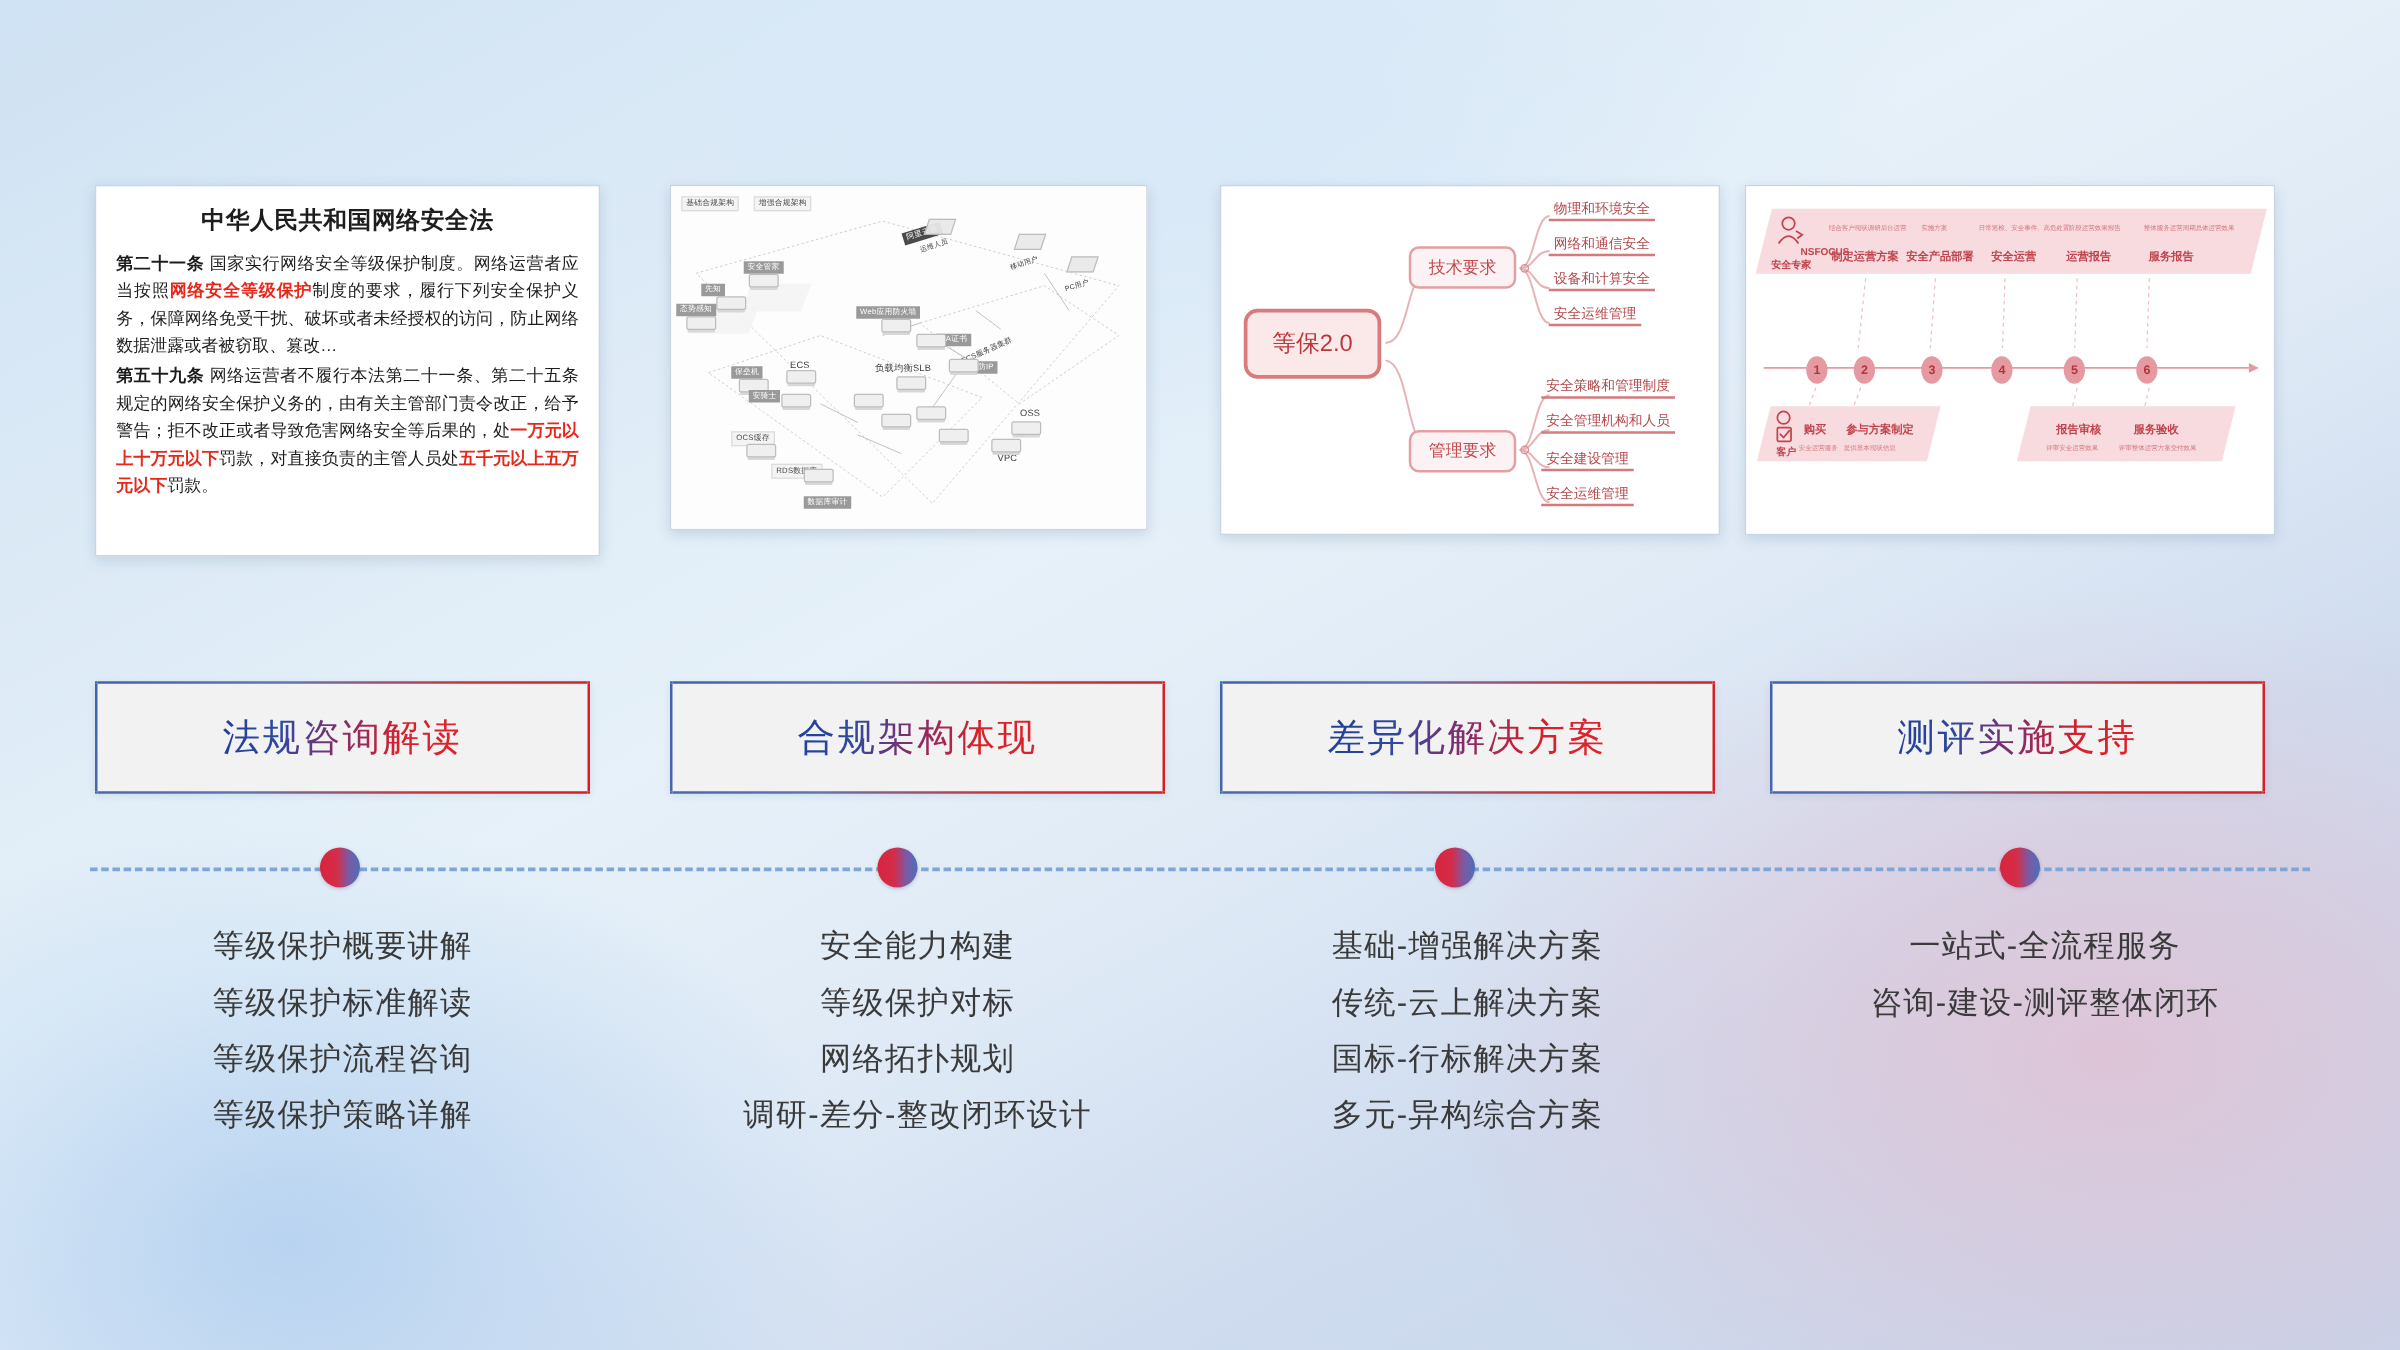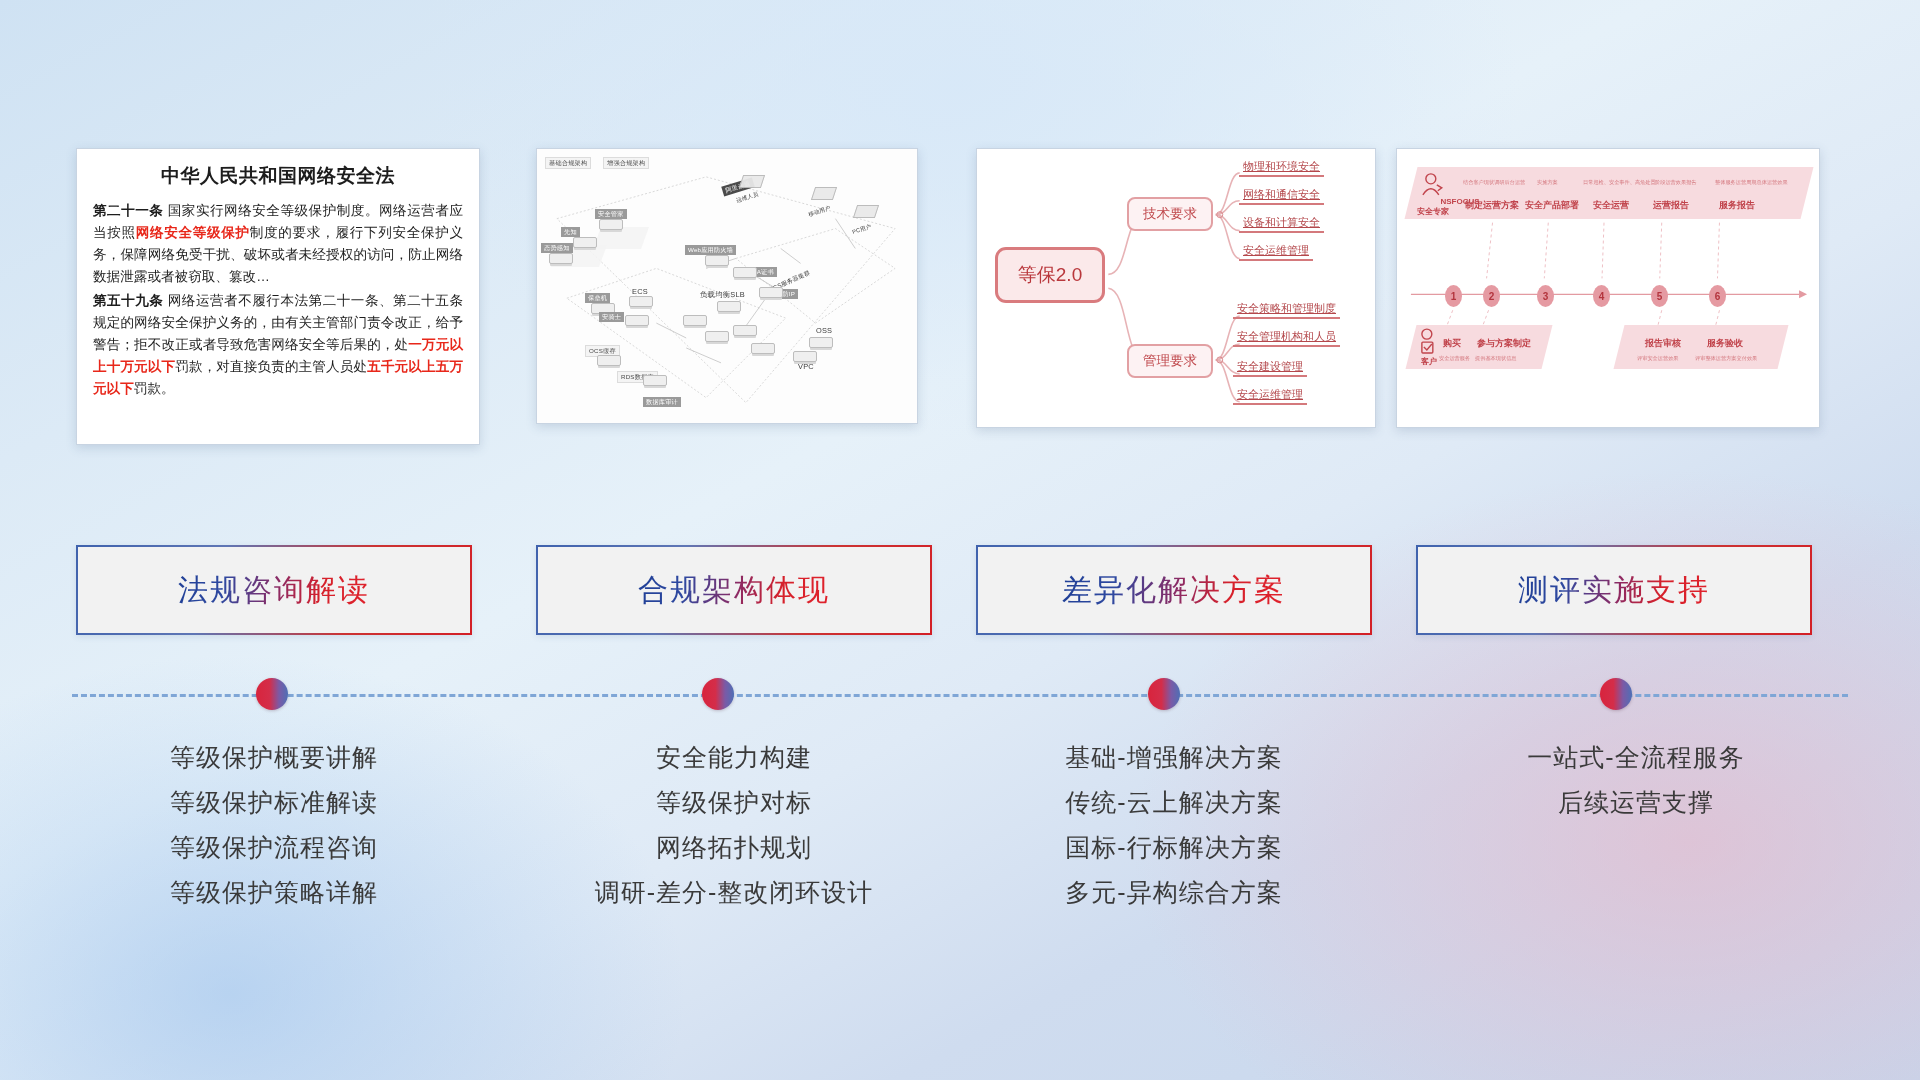--- a/index.html
+++ b/index.html
@@ -68,21 +68,21 @@
   .mm-branch {
     position: absolute; width: 86px; height: 34px;
     border: 2px solid #e2a0a3; border-radius: 8px; background: #fdf2f3;
     display: flex; align-items: center; justify-content: center;
     font-size: 13.5px; color: #c04a4e;
   }
   .mm-b1 { left: 150px; top: 48px; }
   .mm-b2 { left: 150px; top: 195px; }
   .mm-leaf {
     position: absolute; font-size: 11px; color: #b4484c;
-    border-bottom: 2px solid #d4797c; padding: 0 4px 1px 4px; white-space: nowrap; text-decoration: underline;
+    border-bottom: 2px solid #d4797c; padding: 0 4px 1px 4px; white-space: nowrap;
   }
 
   
   .nsf { position: relative; width: 100%; height: 100%; background: #fff; padding: 6px; }
   .nsf svg { position: absolute; inset: 0; }
   .nsf-band-top, .nsf-band-b1, .nsf-band-b2 {
     position: absolute; background: #f7dbdf;
   }
   .nsf-band-top { left: 14px; top: 18px; width: 396px; height: 52px; transform: skewX(-14deg); }
   .nsf-band-b1 { left: 14px; top: 176px; width: 136px; height: 44px; transform: skewX(-14deg); }
@@ -400,17 +400,17 @@
       <div class="list-item">调研-差分-整改闭环设计</div>
     </div>
     <div class="list list-3">
       <div class="list-item">基础-增强解决方案</div>
       <div class="list-item">传统-云上解决方案</div>
       <div class="list-item">国标-行标解决方案</div>
       <div class="list-item">多元-异构综合方案</div>
     </div>
     <div class="list list-4">
       <div class="list-item">一站式-全流程服务</div>
-      <div class="list-item">后续运营支撑</div>
+      <div class="list-item">咨询-建设-测评整体闭环</div>
     </div>
   </div>
 
 </div>
 
 </body></html>

